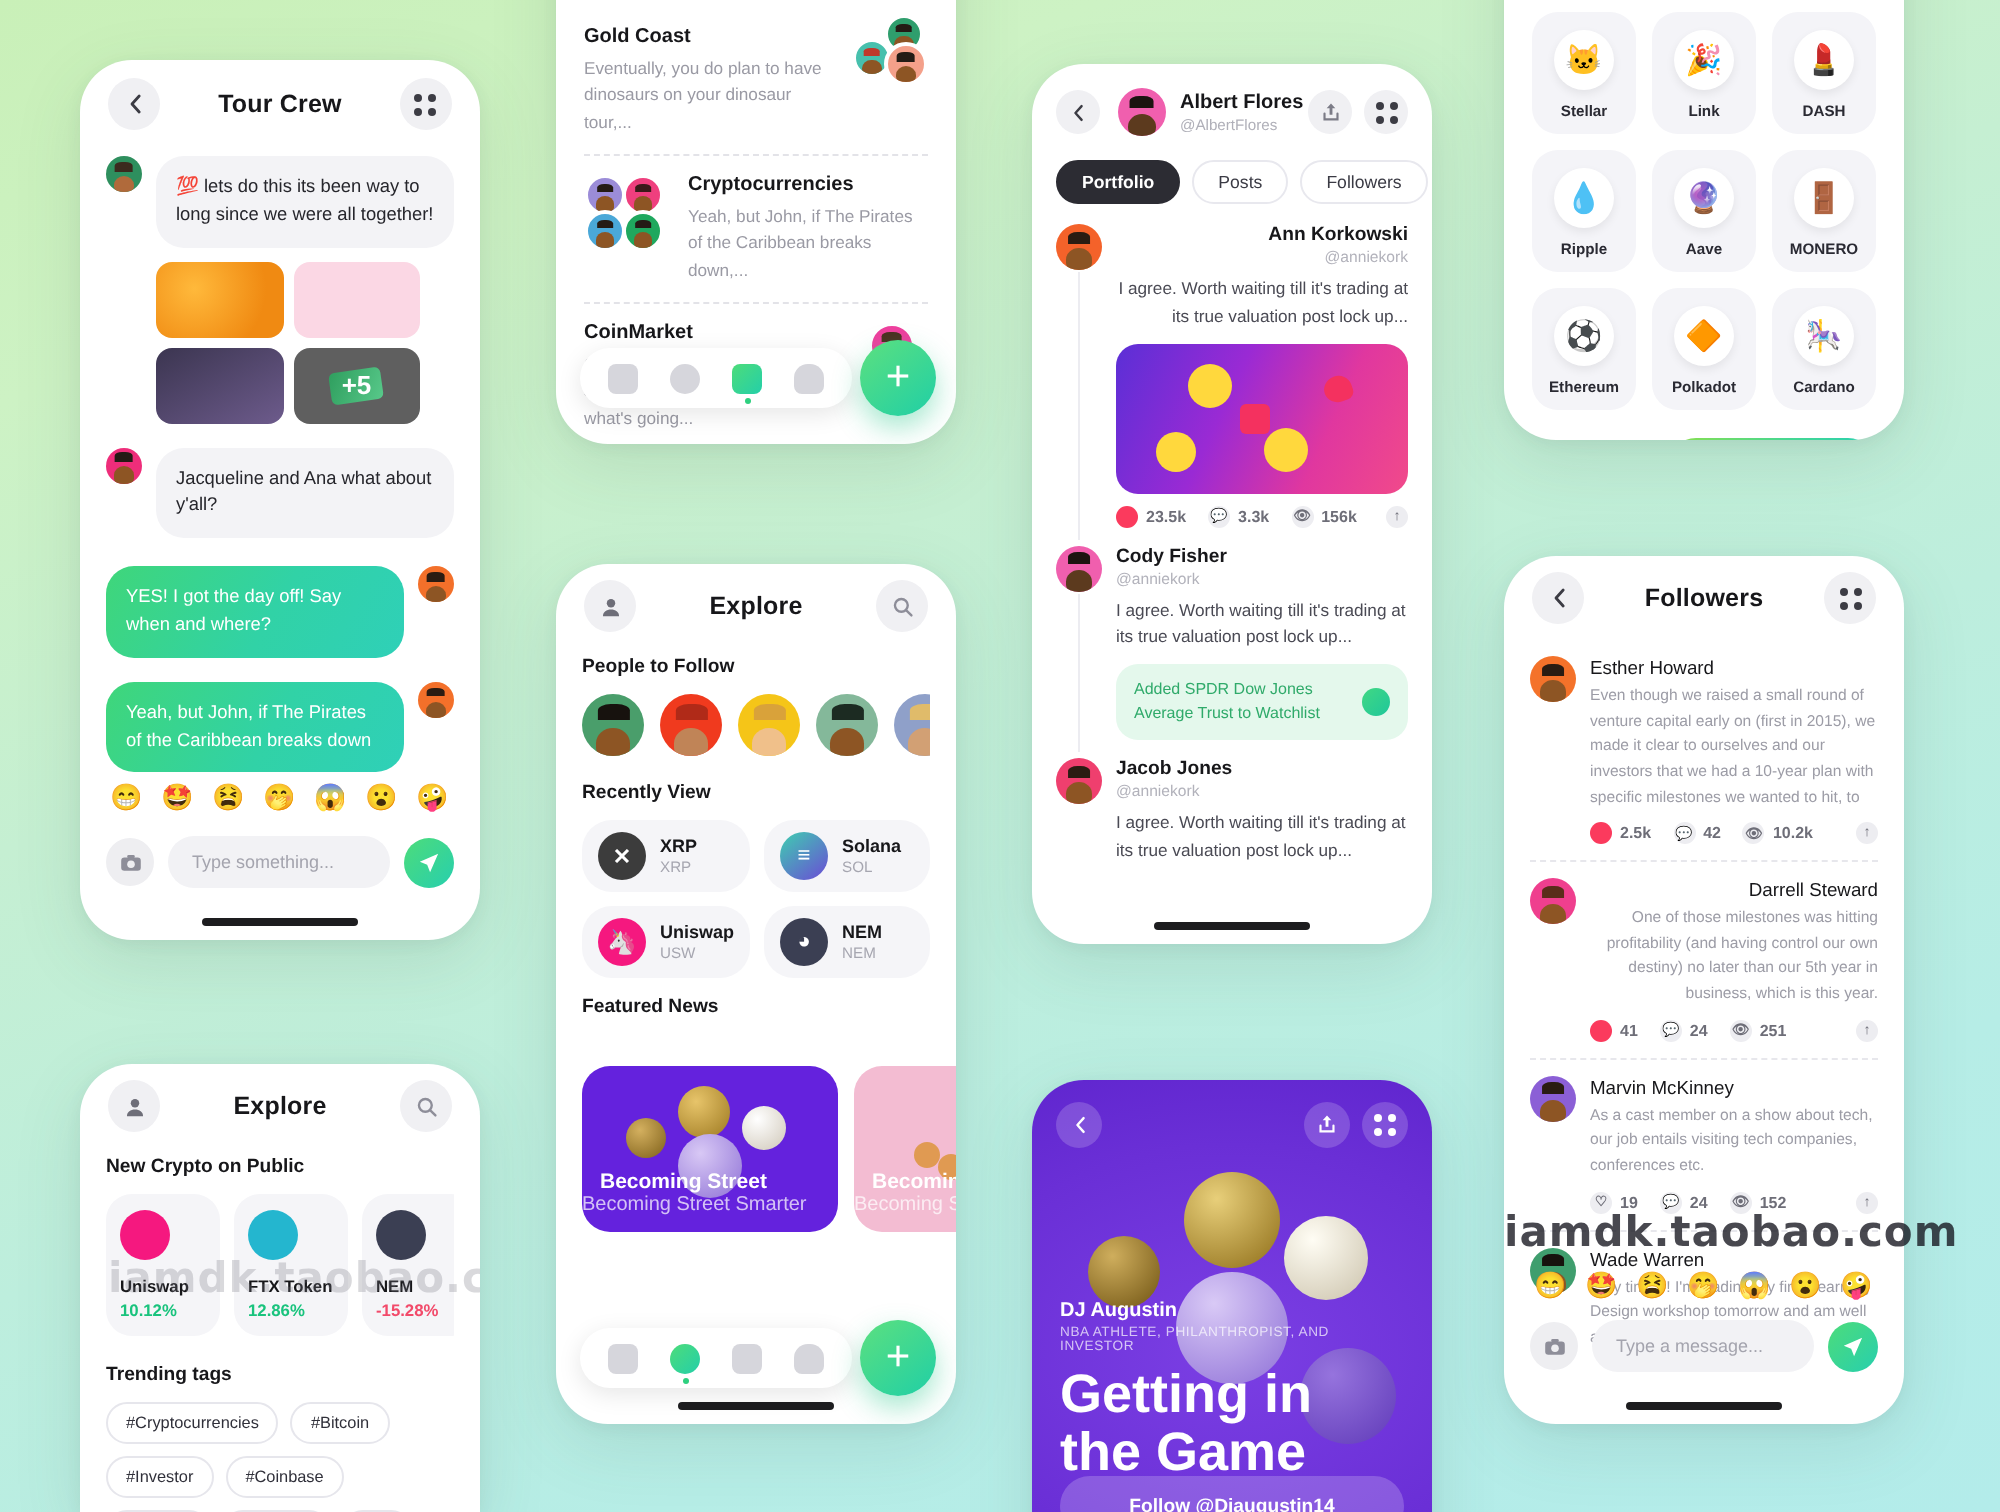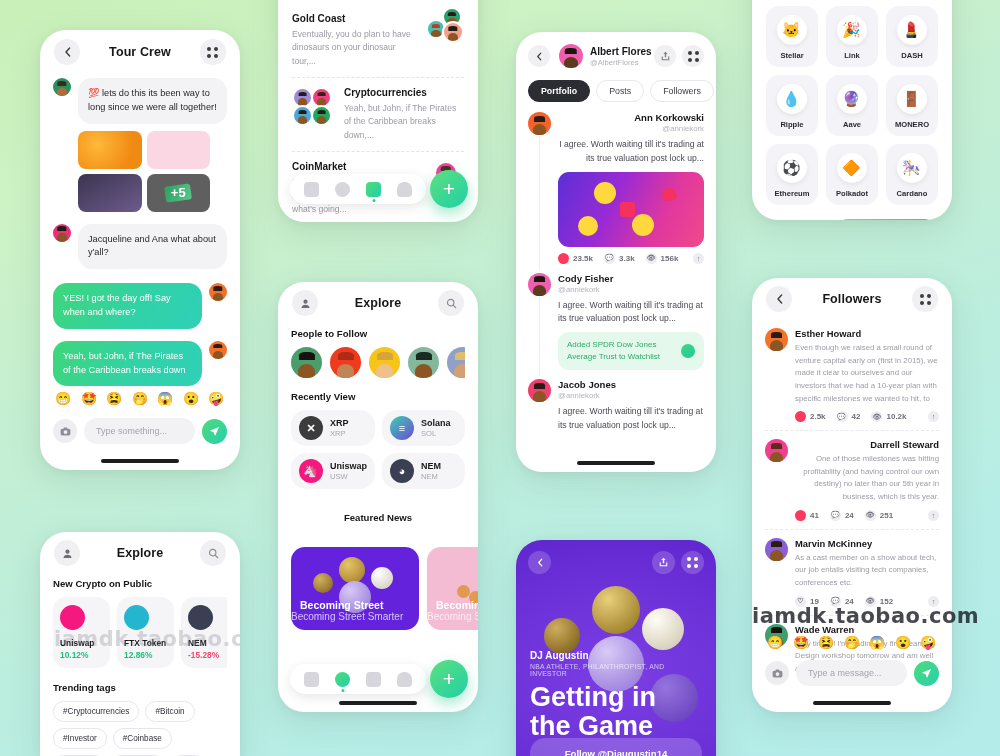--- a/index.html
+++ b/index.html
@@ -160,21 +160,21 @@
                  box-shadow: 0 2px 5px rgba(0,0,0,.07); }
   .ctile .cl { font-size: 7.6px; color: #2a2a33; font-weight: 600; }
   .cont-btn { width: 104px; height: 28px; border-radius: 15px; margin-left: auto;
               background: linear-gradient(100deg,#8ee04a 0%, #46d792 55%, #25cfb5 100%);
               color: #fff; font-size: 10px; font-weight: 700;
               display: flex; align-items: center; justify-content: center; }
 
   
   .cmt { display: flex; gap: 7px; padding: 8px 0; }
   .cmt-sep { border-bottom: 1px dashed #e7e7ec; }
-  .cmt-n { font-size: 9.4px; font-weight: 700; color: #17171a; }
+  .cmt-n { font-size: 9.4px; font-weight: 400; color: #17171a; }
   .cmt-t { font-size: 7.8px; color: #9c9ca6; line-height: 1.62; margin-top: 3px; }
 
   
   .hero-name { font-size: 10px; font-weight: 700; color: #fff; }
   .hero-sub { font-size: 6.8px; color: rgba(255,255,255,.7); margin-top: 2px; letter-spacing: .3px; }
   .hero-title { font-size: 27px; font-weight: 800; color: #fff; line-height: 1.06; margin-top: 6px; }
   .follow-btn { height: 30px; border-radius: 16px; background: rgba(255,255,255,.2);
                 display: flex; align-items: center; justify-content: center;
                 color: #fff; font-size: 9.6px; font-weight: 600; }
   .coinart { position: absolute; border-radius: 50%; }
@@ -474,21 +474,21 @@
         </div>
         <div class="rv-card">
           <div class="coin" style="background:#3b3f53;">◕</div>
           <div>
               <div class="rv-name">NEM</div>
                <div class="rv-sym">NEM</div>
             </div>
         </div>
       </div>
 
-      <div class="sec-h" style="margin-top:23px;text-align:center;">Featured News</div>
+      <div class="sec-h" style="margin-top:9px;">Featured News</div>
       <div class="news-row">
         <div class="news" style="width:128px;height:83px;background:#6422dd;">
           <div class="coinart" style="width:26px;height:26px;background:radial-gradient(circle at 35% 30%,#e7c46a,#9c7820);left:48px;top:10px;"></div>
           <div class="coinart" style="width:22px;height:22px;background:radial-gradient(circle at 35% 30%,#fff,#cfc7b8);left:80px;top:20px;"></div>
           <div class="coinart" style="width:20px;height:20px;background:radial-gradient(circle at 35% 30%,#d4b05f,#7d5f19);left:22px;top:26px;"></div>
           <div class="coinart" style="width:32px;height:32px;background:radial-gradient(circle at 35% 30%,#d8c8f5,#8f72d6);left:48px;top:34px;"></div>
           <div class="nt">Becoming Street</div>
           <div class="ns">Becoming Street Smarter</div>
         </div>
         <div class="news" style="width:128px;height:83px;background:#f3bcd2;">

